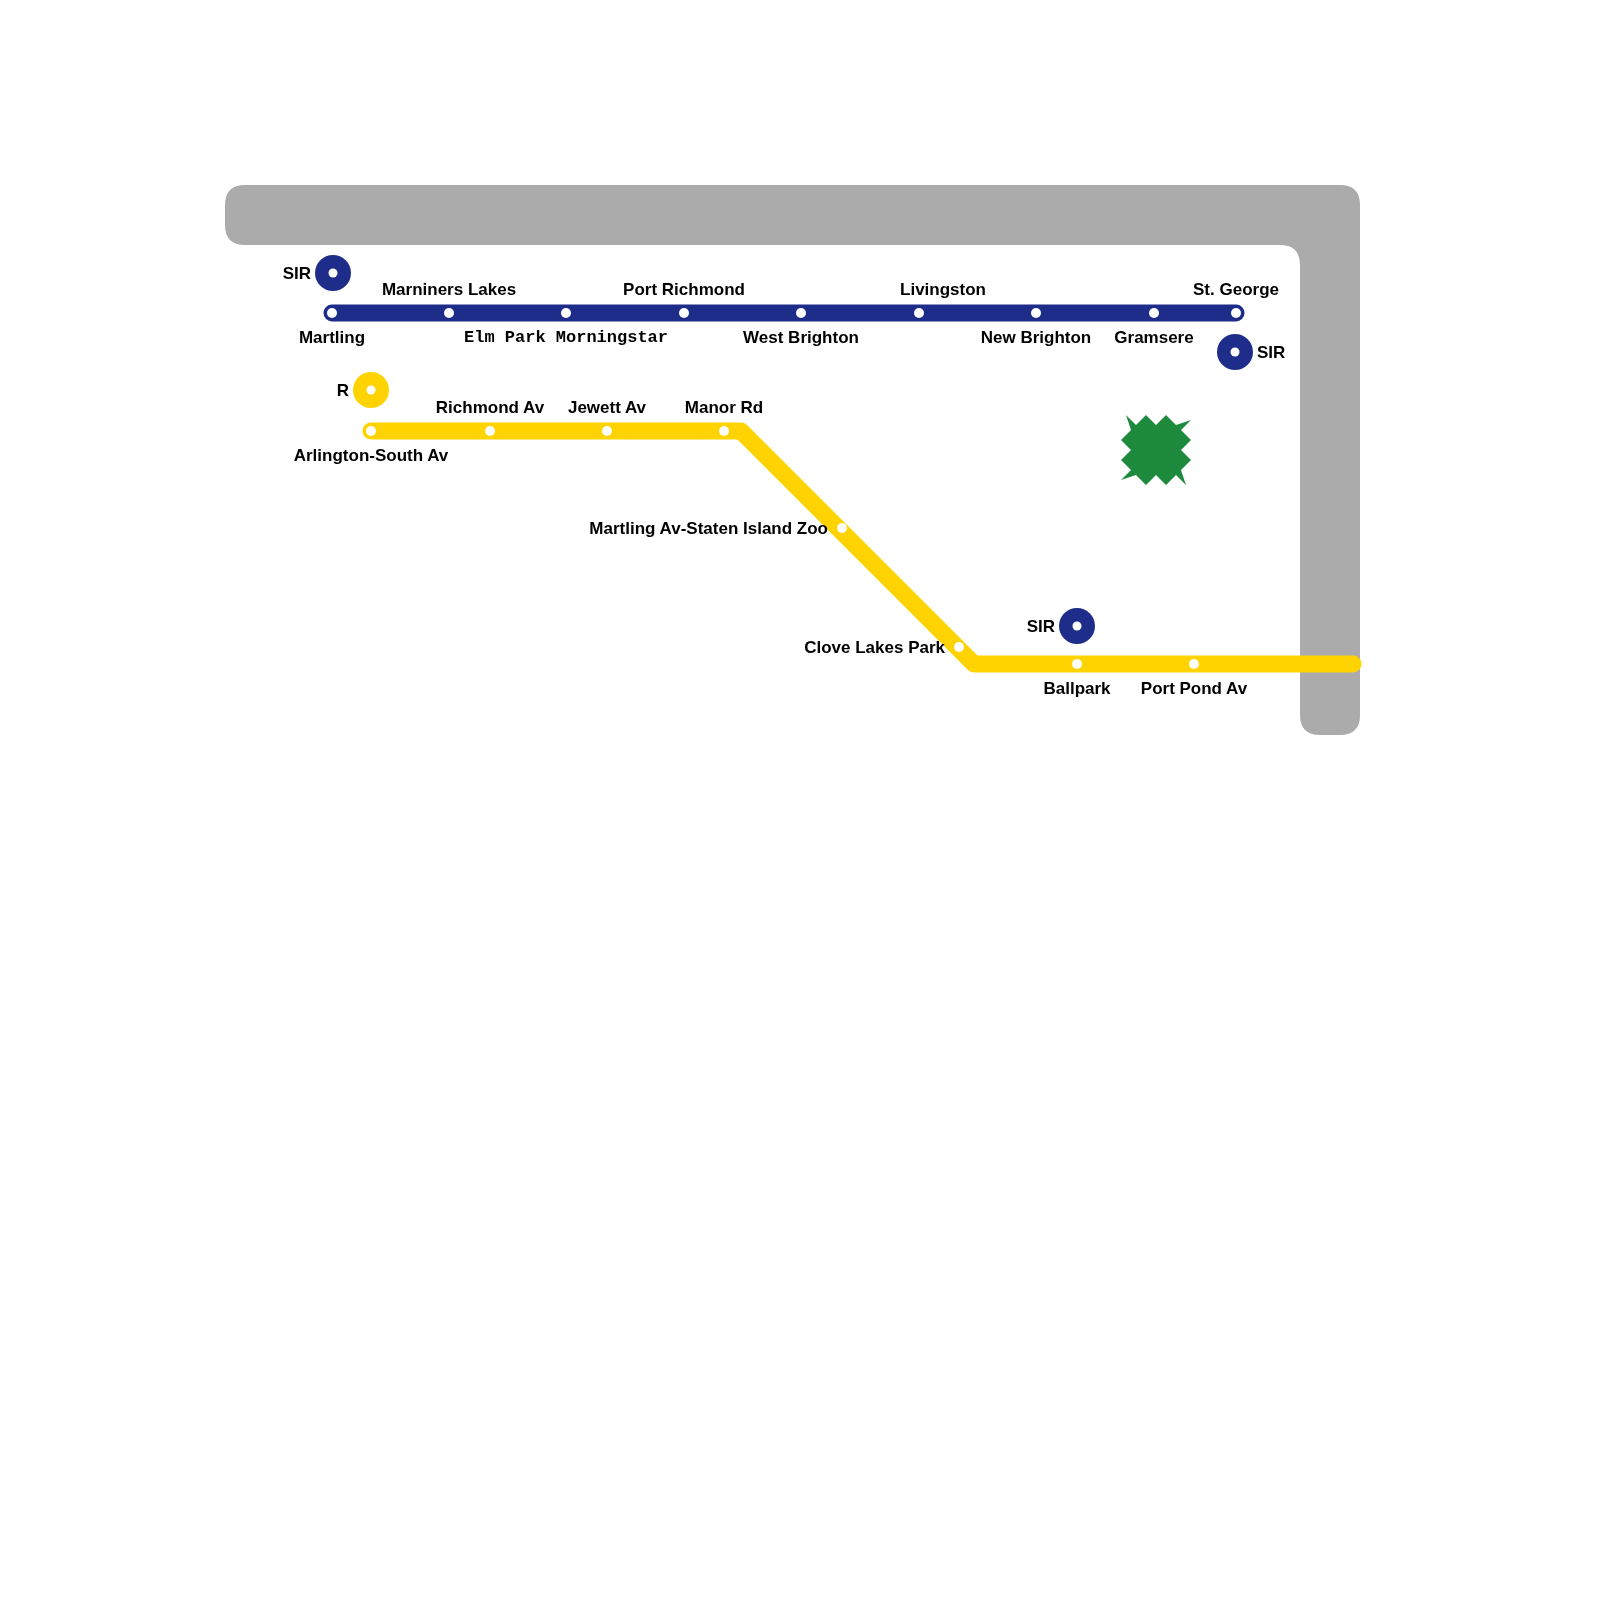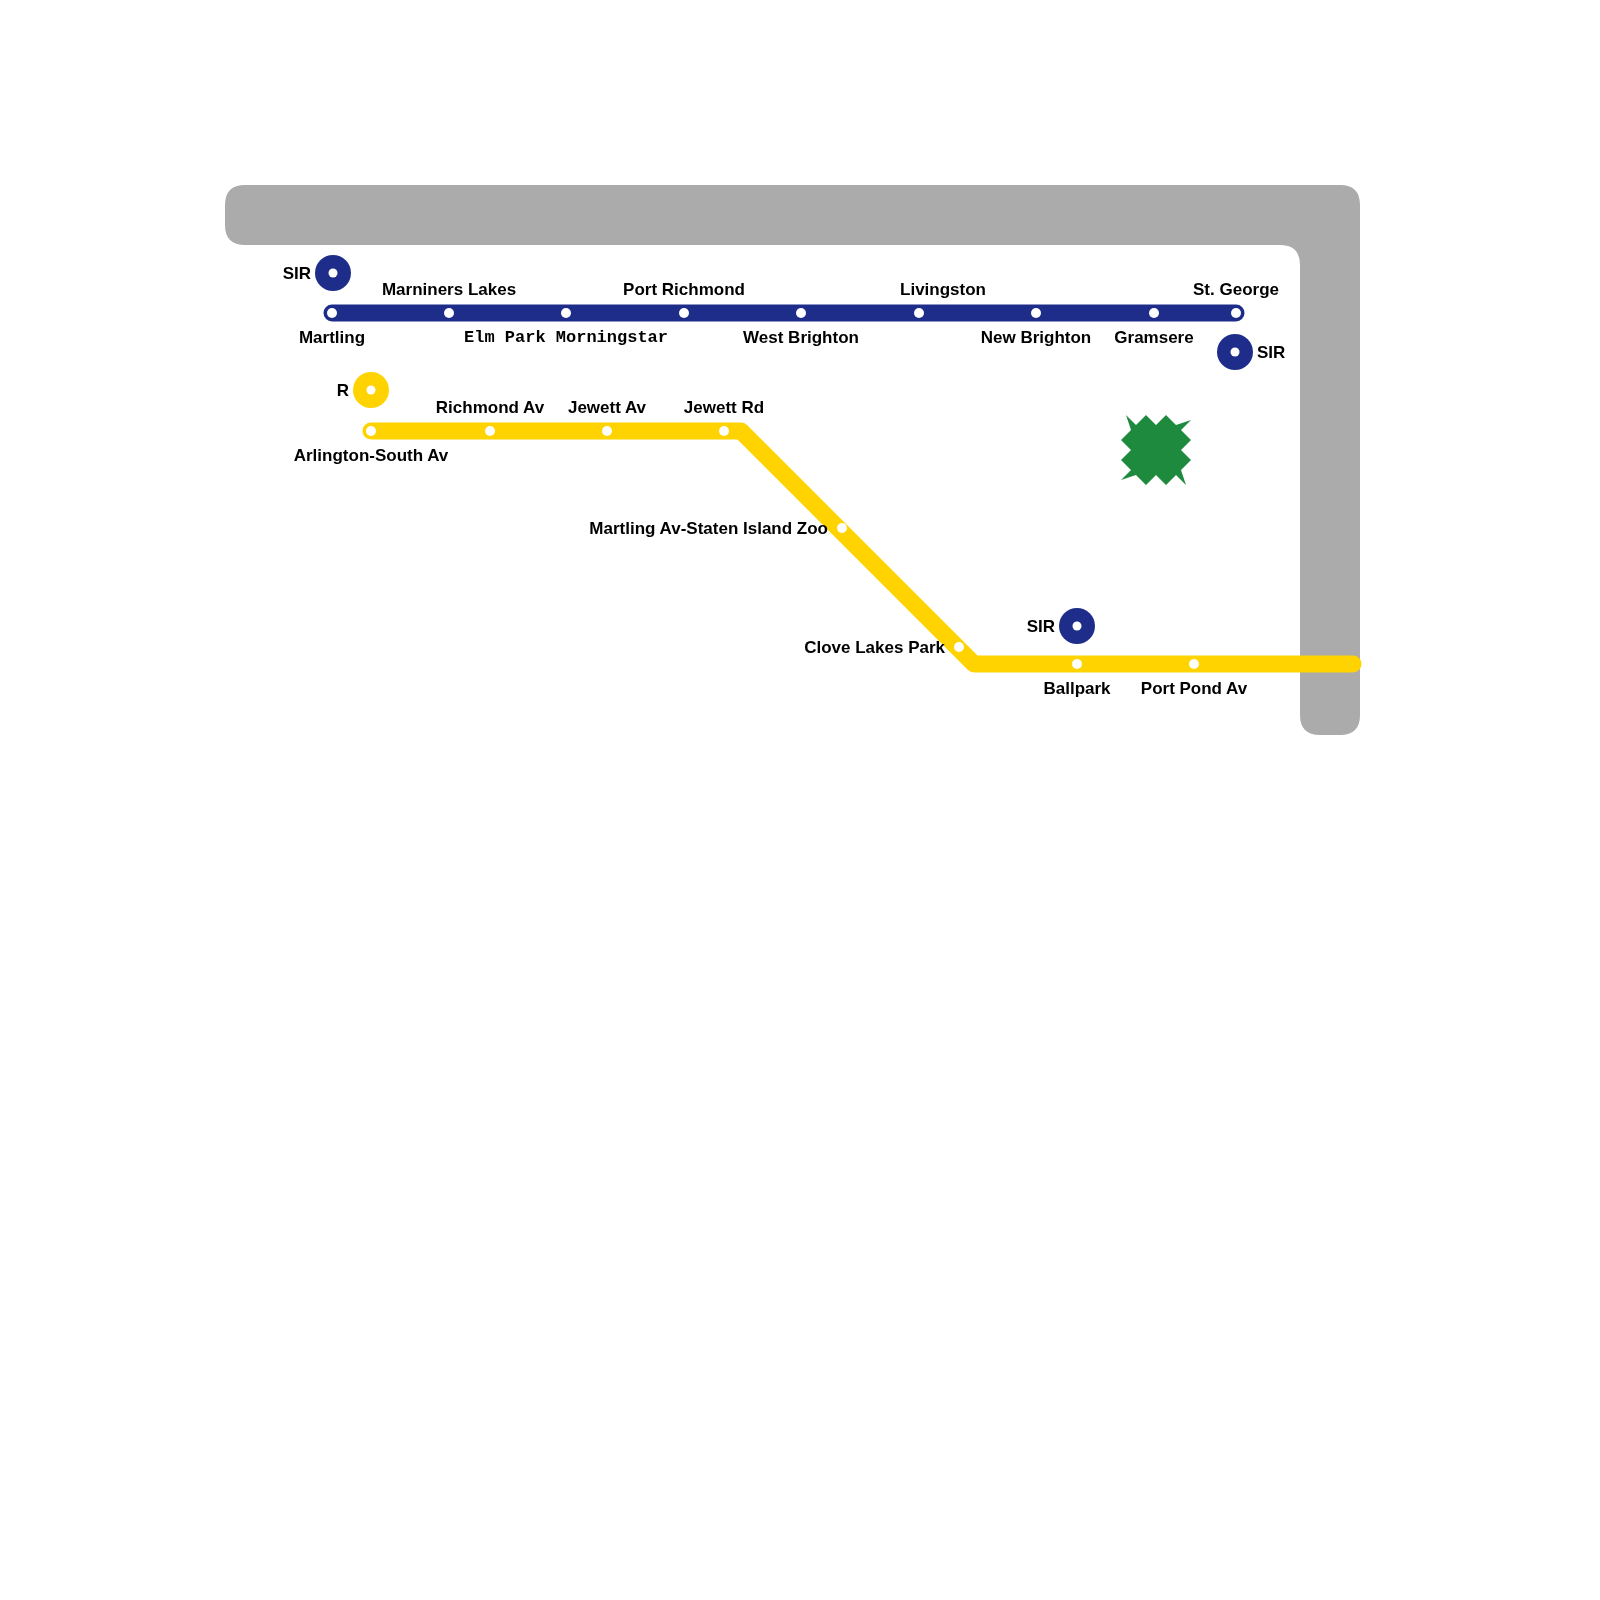--- a/index.html
+++ b/index.html
@@ -79,21 +79,21 @@
       <div class="station-label" style="left: 566px; top: 337px; transform: translate(-50%, -50%); font-family: Liberation Mono, monospace;">Elm Park Morningstar</div>
       <div class="station-label" style="left: 684px; top: 289px; transform: translate(-50%, -50%);">Port Richmond</div>
       <div class="station-label" style="left: 801px; top: 337px; transform: translate(-50%, -50%);">West Brighton</div>
       <div class="station-label" style="left: 919px; top: 289px; transform: translate(-50%, -50%); margin-left: 24px;">Livingston</div>
       <div class="station-label" style="left: 1036px; top: 337px; transform: translate(-50%, -50%);">New Brighton</div>
       <div class="station-label" style="left: 1154px; top: 337px; transform: translate(-50%, -50%);">Gramsere</div>
       <div class="station-label" style="left: 1236px; top: 289px; transform: translate(-50%, -50%);">St. George</div>
       <div class="station-label" style="left: 371px; top: 455px; transform: translate(-50%, -50%); text-align: center;">Arlington-South Av</div>
       <div class="station-label" style="left: 490px; top: 407px; transform: translate(-50%, -50%);">Richmond Av</div>
       <div class="station-label" style="left: 607px; top: 407px; transform: translate(-50%, -50%);">Jewett Av</div>
-      <div class="station-label" style="left: 724px; top: 407px; transform: translate(-50%, -50%);">Jewett Rd</div>
+      <div class="station-label" style="left: 724px; top: 407px; transform: translate(-50%, -50%);">Manor Rd</div>
       <div class="station-label" style="left: 828px; top: 528px; transform: translate(-100%, -50%);">Martling Av-Staten Island Zoo</div>
       <div class="station-label" style="left: 945px; top: 647px; transform: translate(-100%, -50%);">Clove Lakes Park</div>
       <div class="station-label" style="left: 1077px; top: 688px; transform: translate(-50%, -50%);">Ballpark</div>
       <div class="station-label" style="left: 1194px; top: 688px; transform: translate(-50%, -50%);">Port Pond Av</div>
       <div class="station-label" style="left: 311px; top: 273px; transform: translate(-100%, -50%);">SIR</div>
       <div class="station-label" style="left: 1257px; top: 352px; transform: translate(0px, -50%);">SIR</div>
       <div class="station-label" style="left: 1055px; top: 626px; transform: translate(-100%, -50%);">SIR</div>
       <div class="station-label" style="left: 349px; top: 390px; transform: translate(-100%, -50%);">R</div>
     </div>
 </div>

